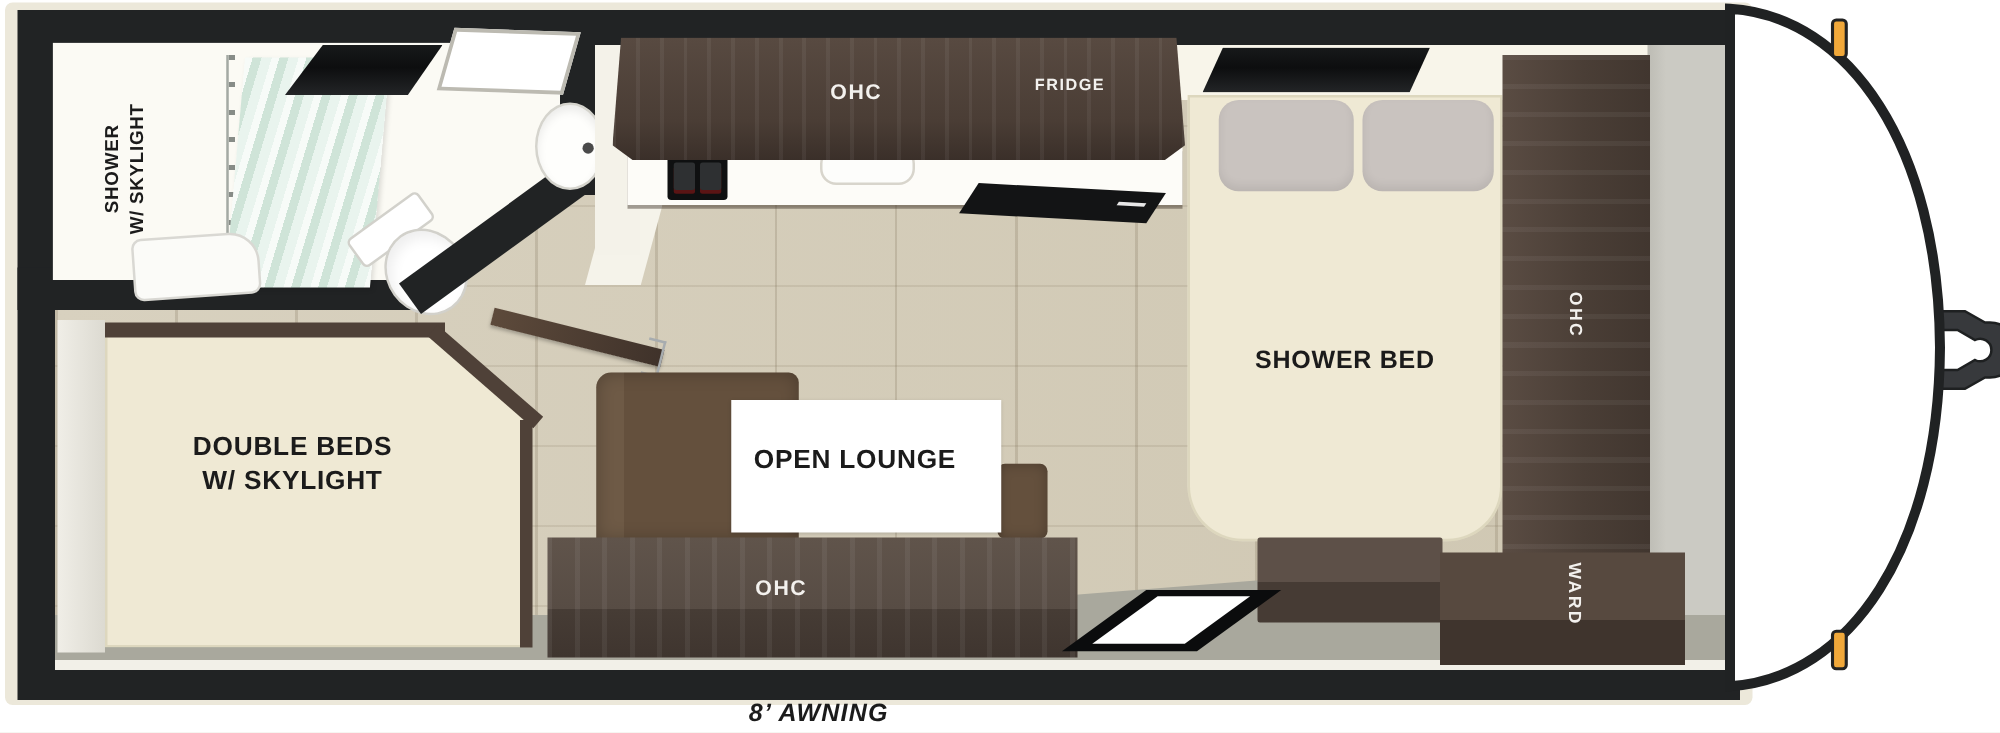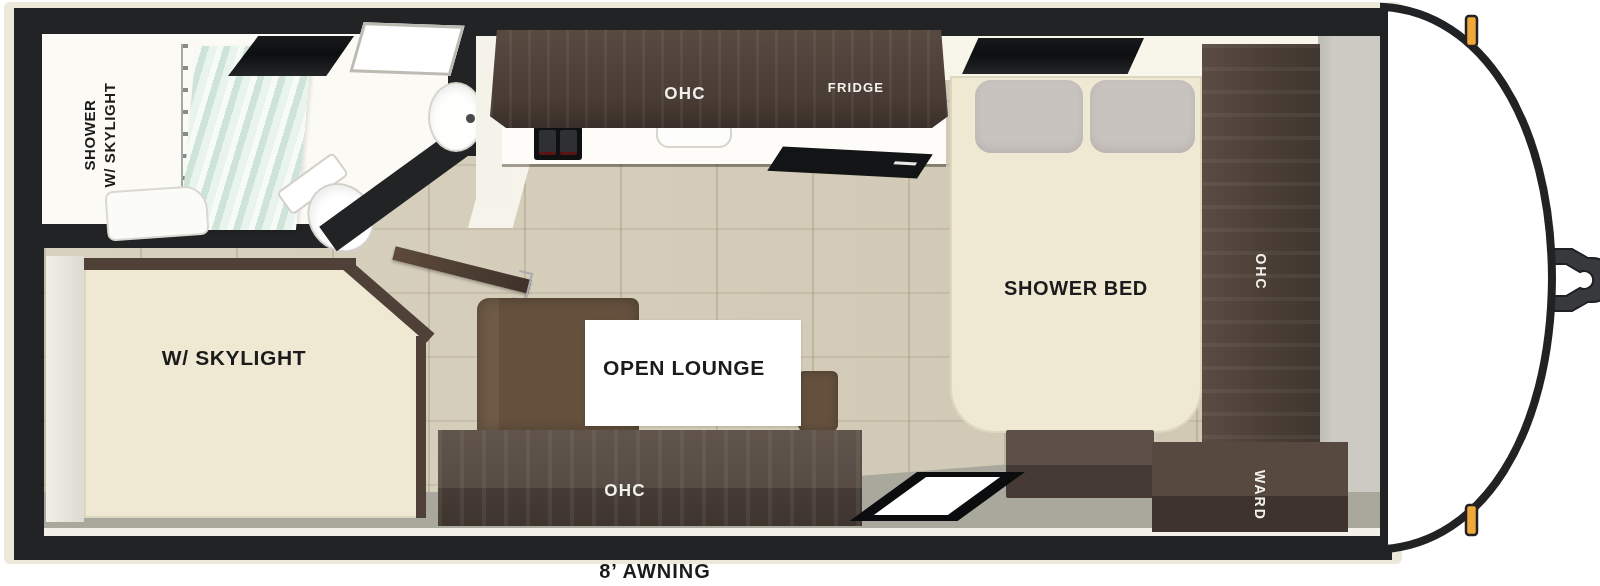--- a/index.html
+++ b/index.html
@@ -1,21 +1,21 @@
 <!DOCTYPE html>
 <html><head>
 <meta charset="utf-8">
 <style>
   html,body{margin:0;padding:0;background:#ffffff;}
   .stage{position:relative;width:1600px;height:586px;background:#fff;overflow:hidden;
          font-family:"Liberation Sans",sans-serif;}
   .abs{position:absolute;}
   .lbl{position:absolute;font-weight:bold;color:#1b1b1b;letter-spacing:.6px;white-space:nowrap;
        text-align:center;}
-  .wlbl{color:#f3f1ee;margin-top:20px;}
+  .wlbl{color:#f3f1ee;}
   .wood-dark{background:
       repeating-linear-gradient(90deg,rgba(255,255,255,.055) 0 3px,rgba(0,0,0,0) 3px 19px),
       linear-gradient(180deg,#584a41 0%,#4a3d35 68%,#3a2f29 100%);}
   .wood-gray{background:
       repeating-linear-gradient(90deg,rgba(255,255,255,.06) 0 4px,rgba(0,0,0,0) 4px 22px),
       linear-gradient(180deg,#60544b 0%,#574c44 60%,#463c35 60%,#3f352f 100%);}
   .floor-wood{background-color:#d3cbb7;background-image:
       repeating-linear-gradient(90deg,rgba(110,95,70,.20) 0 2px,rgba(0,0,0,0) 2px 96px),
       repeating-linear-gradient(180deg,rgba(110,95,70,.13) 0 2px,rgba(0,0,0,0) 2px 64px),
       linear-gradient(90deg,#d8d1bf 0%,#cfc7b2 100%);}
@@ -103,20 +103,21 @@
   <div class="abs" style="left:1152px;top:442px;width:196px;height:90px;background:linear-gradient(180deg,#57493f 0 60%,#3f342d 60%);">
     <div class="lbl wlbl" style="left:100px;top:8px;writing-mode:vertical-rl;font-size:14px;letter-spacing:2px;">WARD</div>
   </div>
 
   <div class="abs" style="left:46px;top:256px;width:38px;height:266px;background:linear-gradient(90deg,#f0eee7,#dcdad1);"></div>
   <div class="abs cream-bed" style="left:84px;top:266px;width:340px;height:252px;clip-path:polygon(0 0,78% 0,100% 30%,100% 100%,0 100%);"></div>
   <div class="abs" style="left:84px;top:258px;width:272px;height:12px;background:#4f4138;"></div>
   <div class="abs" style="left:350px;top:260px;width:112px;height:12px;background:#4f4138;transform:rotate(41deg);transform-origin:left top;"></div>
   <div class="abs" style="left:416px;top:336px;width:10px;height:182px;background:#4f4138;"></div>
   <div class="lbl" style="left:84px;top:344px;width:300px;font-size:21px;line-height:1.3;">
+    <div>DOUBLE BEDS</div>
     <div>W/ SKYLIGHT</div>
   </div>
 
   <div class="abs" style="left:477px;top:298px;width:162px;height:134px;background:linear-gradient(90deg,#6e5a46 0 22px,#64503d 22px);border-radius:12px 8px 0 0;box-shadow:inset 0 0 14px rgba(0,0,0,.25);"></div>
   <div class="abs" style="left:798px;top:371px;width:40px;height:60px;background:#64503d;border-radius:6px;box-shadow:inset 0 0 10px rgba(0,0,0,.25);"></div>
   <div class="abs" style="left:585px;top:320px;width:216px;height:106px;background:#ffffff;box-shadow:0 1px 3px rgba(0,0,0,.15);"></div>
   <div class="lbl" style="left:585px;top:356px;width:198px;font-size:21px;">OPEN LOUNGE</div>
   <div class="abs wood-gray" style="left:438px;top:430px;width:424px;height:96px;">
     <div class="lbl wlbl" style="left:147px;top:31px;width:80px;font-size:17px;letter-spacing:1.2px;">OHC</div>
   </div>
@@ -125,15 +126,15 @@
     <div class="abs" style="left:16px;top:5px;width:74px;height:38px;background:#ffffff;"></div>
   </div>
 
   <svg class="abs" style="left:1240px;top:0;width:360px;height:586px;" viewBox="1240 0 360 586">
     <path d="M1542,249 L1572,249 L1588,258 L1592,258 A22,22 0 1 1 1592,302 L1588,302 L1572,311 L1542,311 L1542,296 L1566,296 L1580,288 A9,9 0 1 0 1580,272 L1566,264 L1542,264 Z" fill="#37393c" stroke="#1e2021" stroke-width="2"></path>
     <path d="M1384,7 C1480,13 1551,118 1552,278 C1551,438 1480,543 1384,549 Z" fill="#ffffff" stroke="#202223" stroke-width="8"></path>
     <rect x="1466" y="16" width="11" height="30" rx="3" fill="#f1a83a" stroke="#222" stroke-width="2.5"></rect>
     <rect x="1466" y="505" width="11" height="30" rx="3" fill="#f1a83a" stroke="#222" stroke-width="2.5"></rect>
   </svg>
 
-  <div class="lbl" style="left:505px;top:560px;width:300px;font-size:20px;letter-spacing:1px;">8’ AWNING</div>
+  <div class="lbl" style="left:505px;top:560px;width:300px;font-size:20px;letter-spacing:1px;font-style:italic;">8’ AWNING</div>
 
 </div>
 
 </body></html>

